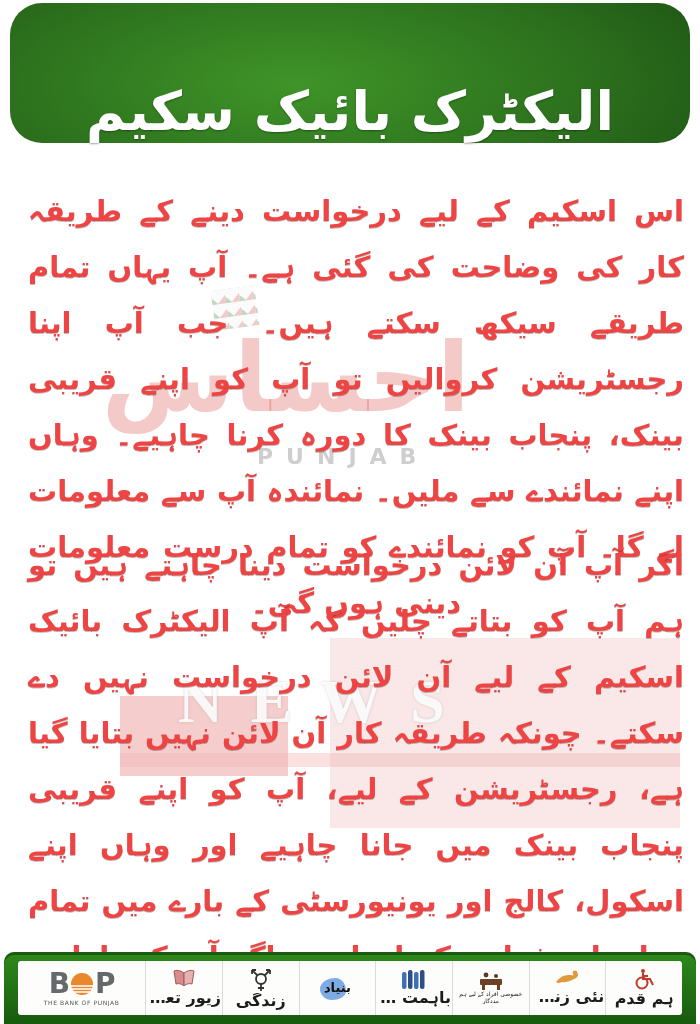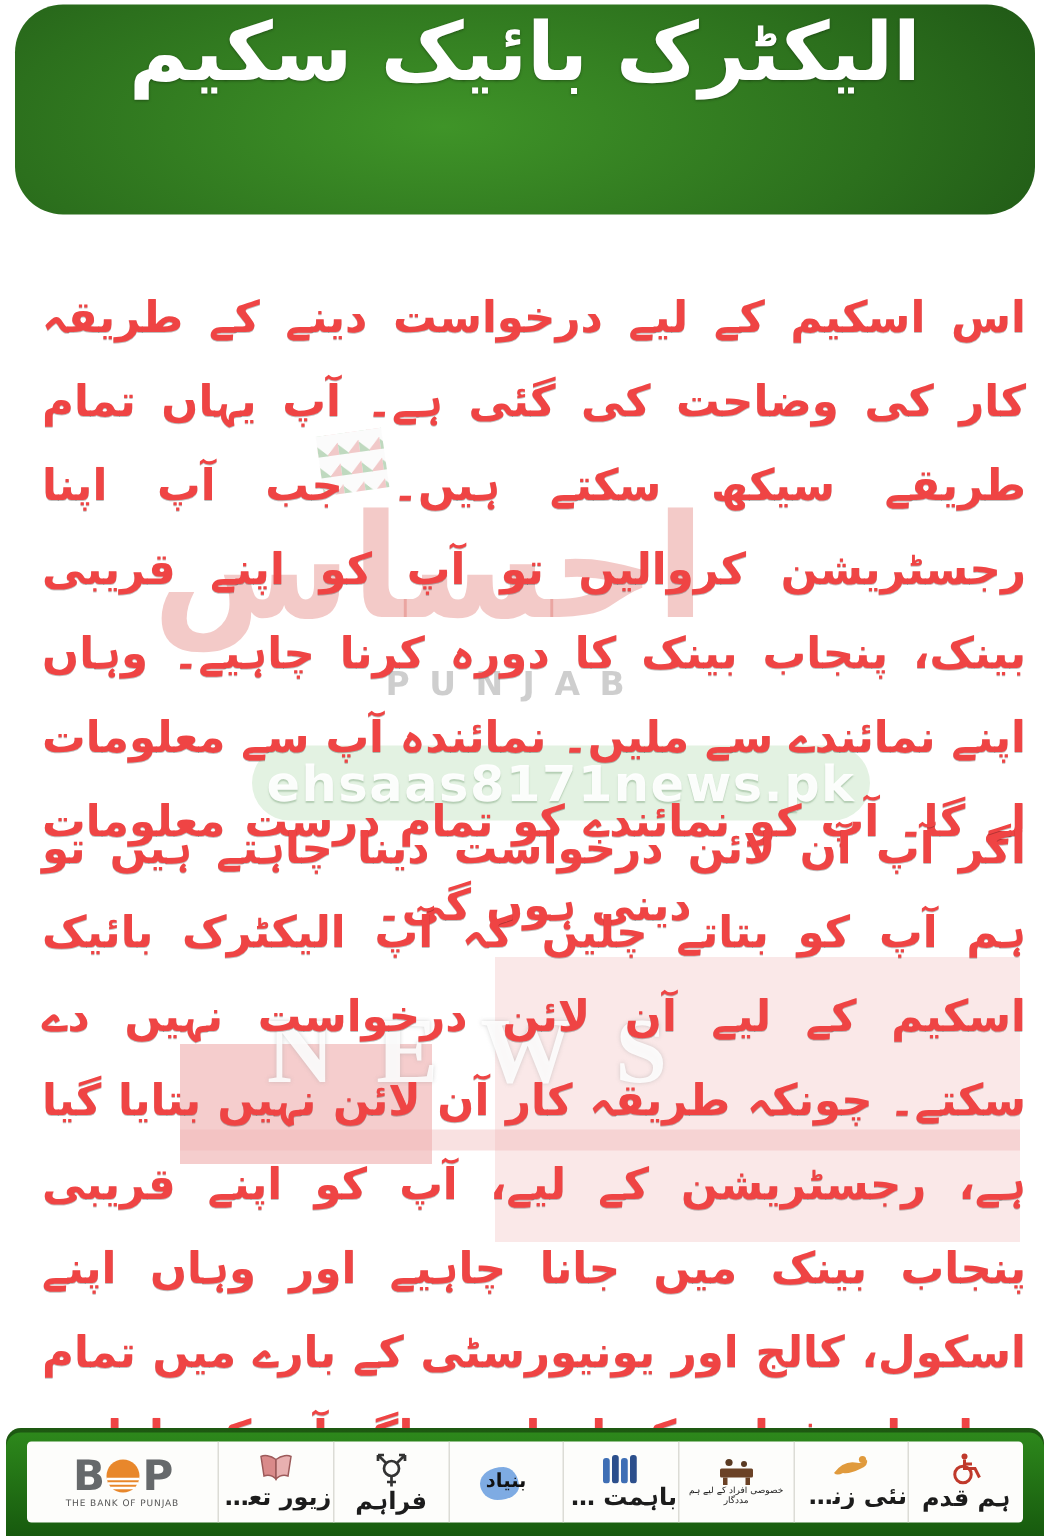--- a/index.html
+++ b/index.html
@@ -4,21 +4,21 @@
 <style>
   html,body{margin:0;padding:0;}
   body{background:#ffffff;font-family:"DejaVu Sans",sans-serif;}
   .page{position:relative;width:700px;height:1024px;background:#ffffff;overflow:hidden;}
 
   
   .header-banner{
     position:absolute;left:10px;top:3px;width:680px;height:140px;
     border-radius:32px;
     background:radial-gradient(ellipse 95% 170% at 42% 58%, #3f9428 0%, #2c701d 45%, #123d0e 100%);
-    display:flex;align-items:flex-start;justify-content:center;z-index:3;
+    display:flex;align-items:flex-end;justify-content:center;z-index:3;
   }
   .header-title{
     color:#ffffff;font-size:54px;font-weight:bold;direction:rtl;
     text-shadow:0 1px 2px rgba(0,0,0,.35);white-space:nowrap;
   }
 
   
   .wm{position:absolute;z-index:1;pointer-events:none;}
   .wm-ehsaas{left:195px;top:282px;width:275px;height:210px;}
   .wm-flag{position:absolute;left:18px;top:6px;width:44px;height:40px;opacity:.28;transform:rotate(-8deg);
@@ -85,23 +85,20 @@
   <div class="header-banner">
     <div class="header-title">الیکٹرک بائیک سکیم</div>
   </div>
 
   <div class="wm wm-ehsaas">
     <div class="wm-flag"></div>
     <div class="wm-ehsaas-text">احساس</div>
     <div class="wm-program">PUNJAB</div>
   </div>
 
-  <div class="wm wm-pill">
-    <div class="wm-pill-text">ehsaas8171news.pk</div>
-  </div>
 
   <div class="wm wm-news">
     <div class="wm-news-bg"></div>
     <div class="wm-news-box"></div>
     <div class="wm-news-bar"></div>
     <div class="wm-news-text">NEWS</div>
   </div>
 
   <div class="para para1" dir="rtl">اس اسکیم کے لیے درخواست دینے کے طریقہ کار کی وضاحت کی گئی ہے۔ آپ یہاں تمام طریقے سیکھ سکتے ہیں۔ جب آپ اپنا رجسٹریشن کروالیں تو آپ کو اپنے قریبی بینک، پنجاب بینک کا دورہ کرنا چاہیے۔ وہاں اپنے نمائندے سے ملیں۔ نمائندہ آپ سے معلومات لے گا۔ آپ کو نمائندے کو تمام درست معلومات دینی ہوں گی۔</div>
   <div class="para para2" dir="rtl">اگر آپ آن لائن درخواست دینا چاہتے ہیں تو ہم آپ کو بتاتے چلیں کہ آپ الیکٹرک بائیک اسکیم کے لیے آن لائن درخواست نہیں دے سکتے۔ چونکہ طریقہ کار آن لائن نہیں بتایا گیا ہے، رجسٹریشن کے لیے، آپ کو اپنے قریبی پنجاب بینک میں جانا چاہیے اور وہاں اپنے اسکول، کالج اور یونیورسٹی کے بارے میں تمام معلومات فراہم کرنا چاہیے۔ اگر آپ کی اہلیت کا معیار الیکٹرک بائیک اسکیم کے مطابق ہے، تو آپ اہل ہوں گے، اور یہ موٹر سائیکل جاری کی جائے گی۔</div>
@@ -130,21 +127,21 @@
       </div>
 
 
       <div class="logo-cell">
         <svg class="icon" width="24" height="26" viewBox="0 0 24 26">
           <circle cx="12" cy="13" r="5" fill="none" stroke="#333" stroke-width="1.8"></circle>
           <path d="M8.5 9.5 L3 4 M3 4 h4 M3 4 v4" stroke="#333" stroke-width="1.8" fill="none"></path>
           <path d="M15.5 9.5 L21 4 M21 4 h-4 M21 4 v4" stroke="#333" stroke-width="1.8" fill="none"></path>
           <path d="M12 18 v7 M9 22 h6" stroke="#333" stroke-width="1.8" fill="none"></path>
         </svg>
-        <div class="logo-caption">فراہم</div>
+        <div class="logo-caption">زندگی</div>
       </div>
 
       <div class="logo-cell">
         <div class="splash-wrap">
           <div class="splash"></div>
           <div class="urdu-logo-text">بنیاد</div>
         </div>
       </div>
 
       <div class="logo-cell">

